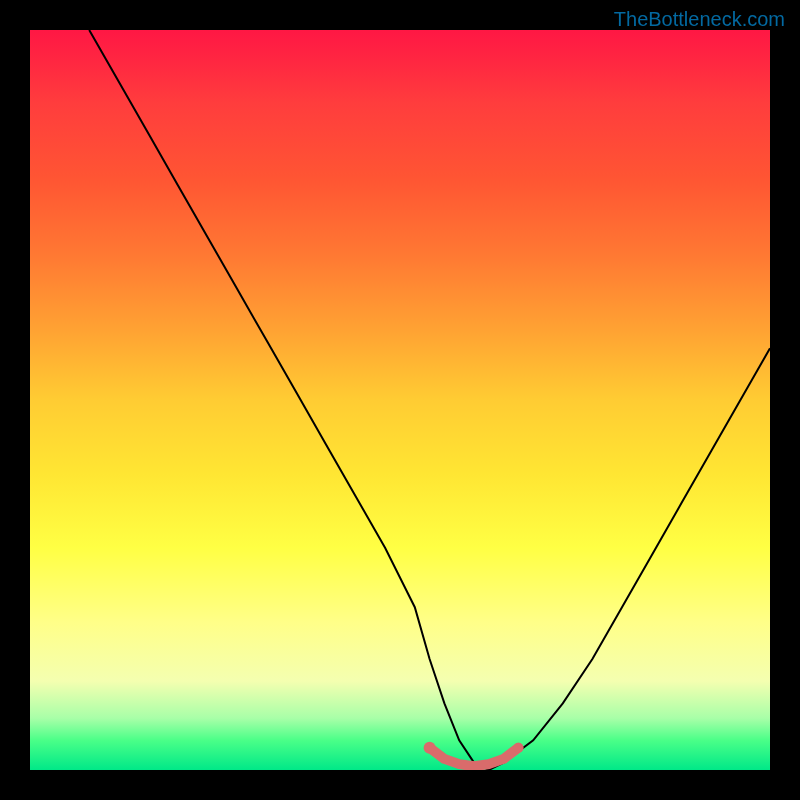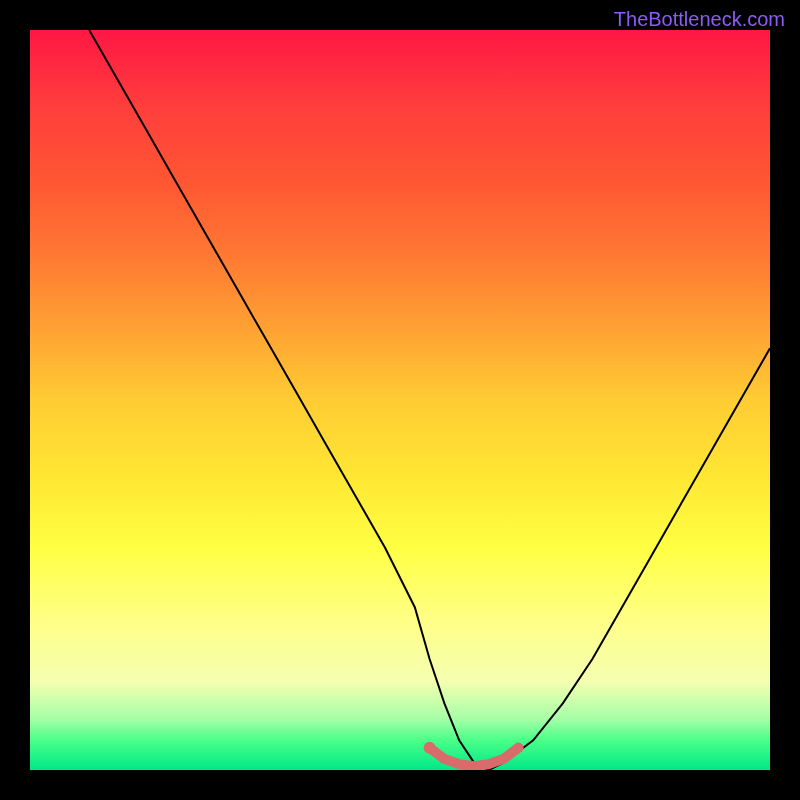--- a/index.html
+++ b/index.html
@@ -36,21 +36,21 @@
       #F4FFB0 88%,
       #A8FFA8 93%,
       #4AFF88 96%,
       #00E888 100%
     );
   }
   .watermark {
     position: absolute;
     top: 8px;
     right: 15px;
-    color: #8b5cf6;
+    color: #0369a1;
     font-size: 20px;
     font-weight: 500;
     font-family: Arial, sans-serif;
     z-index: 10;
   }
   svg.curve {
     position: absolute;
     left: 0;
     top: 0;
     width: 740px;

